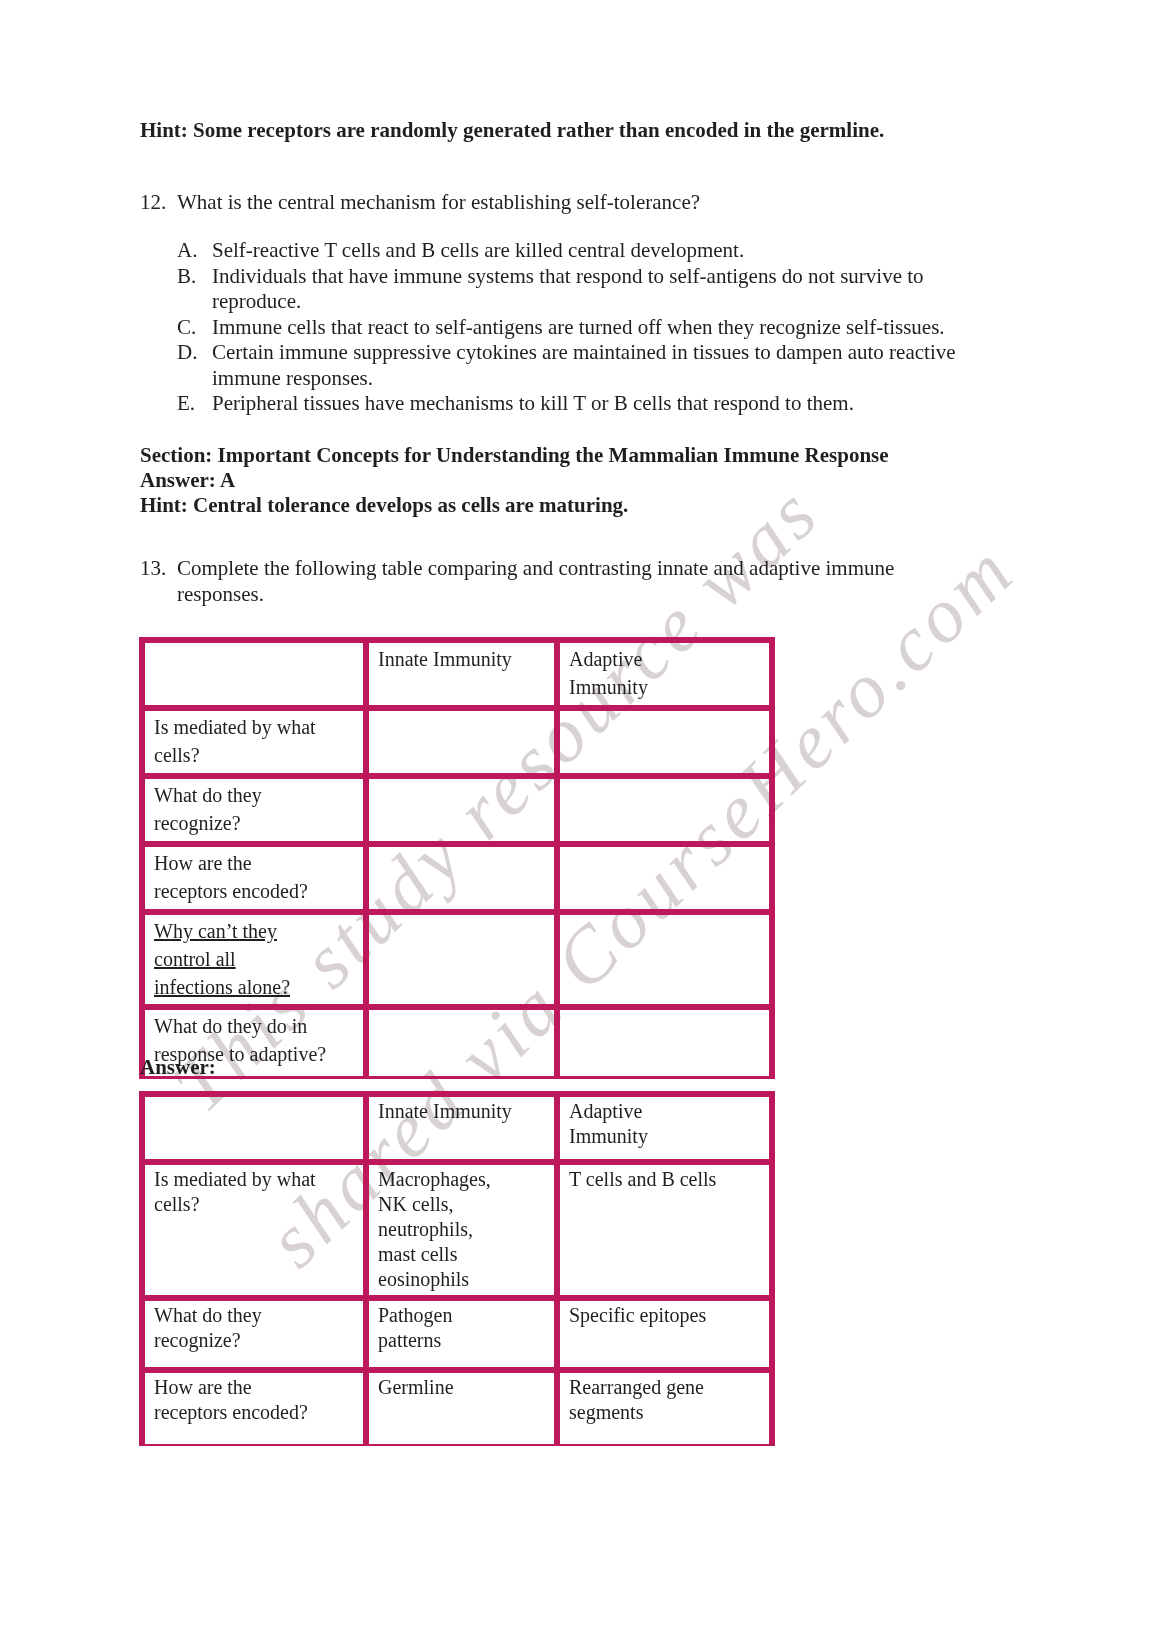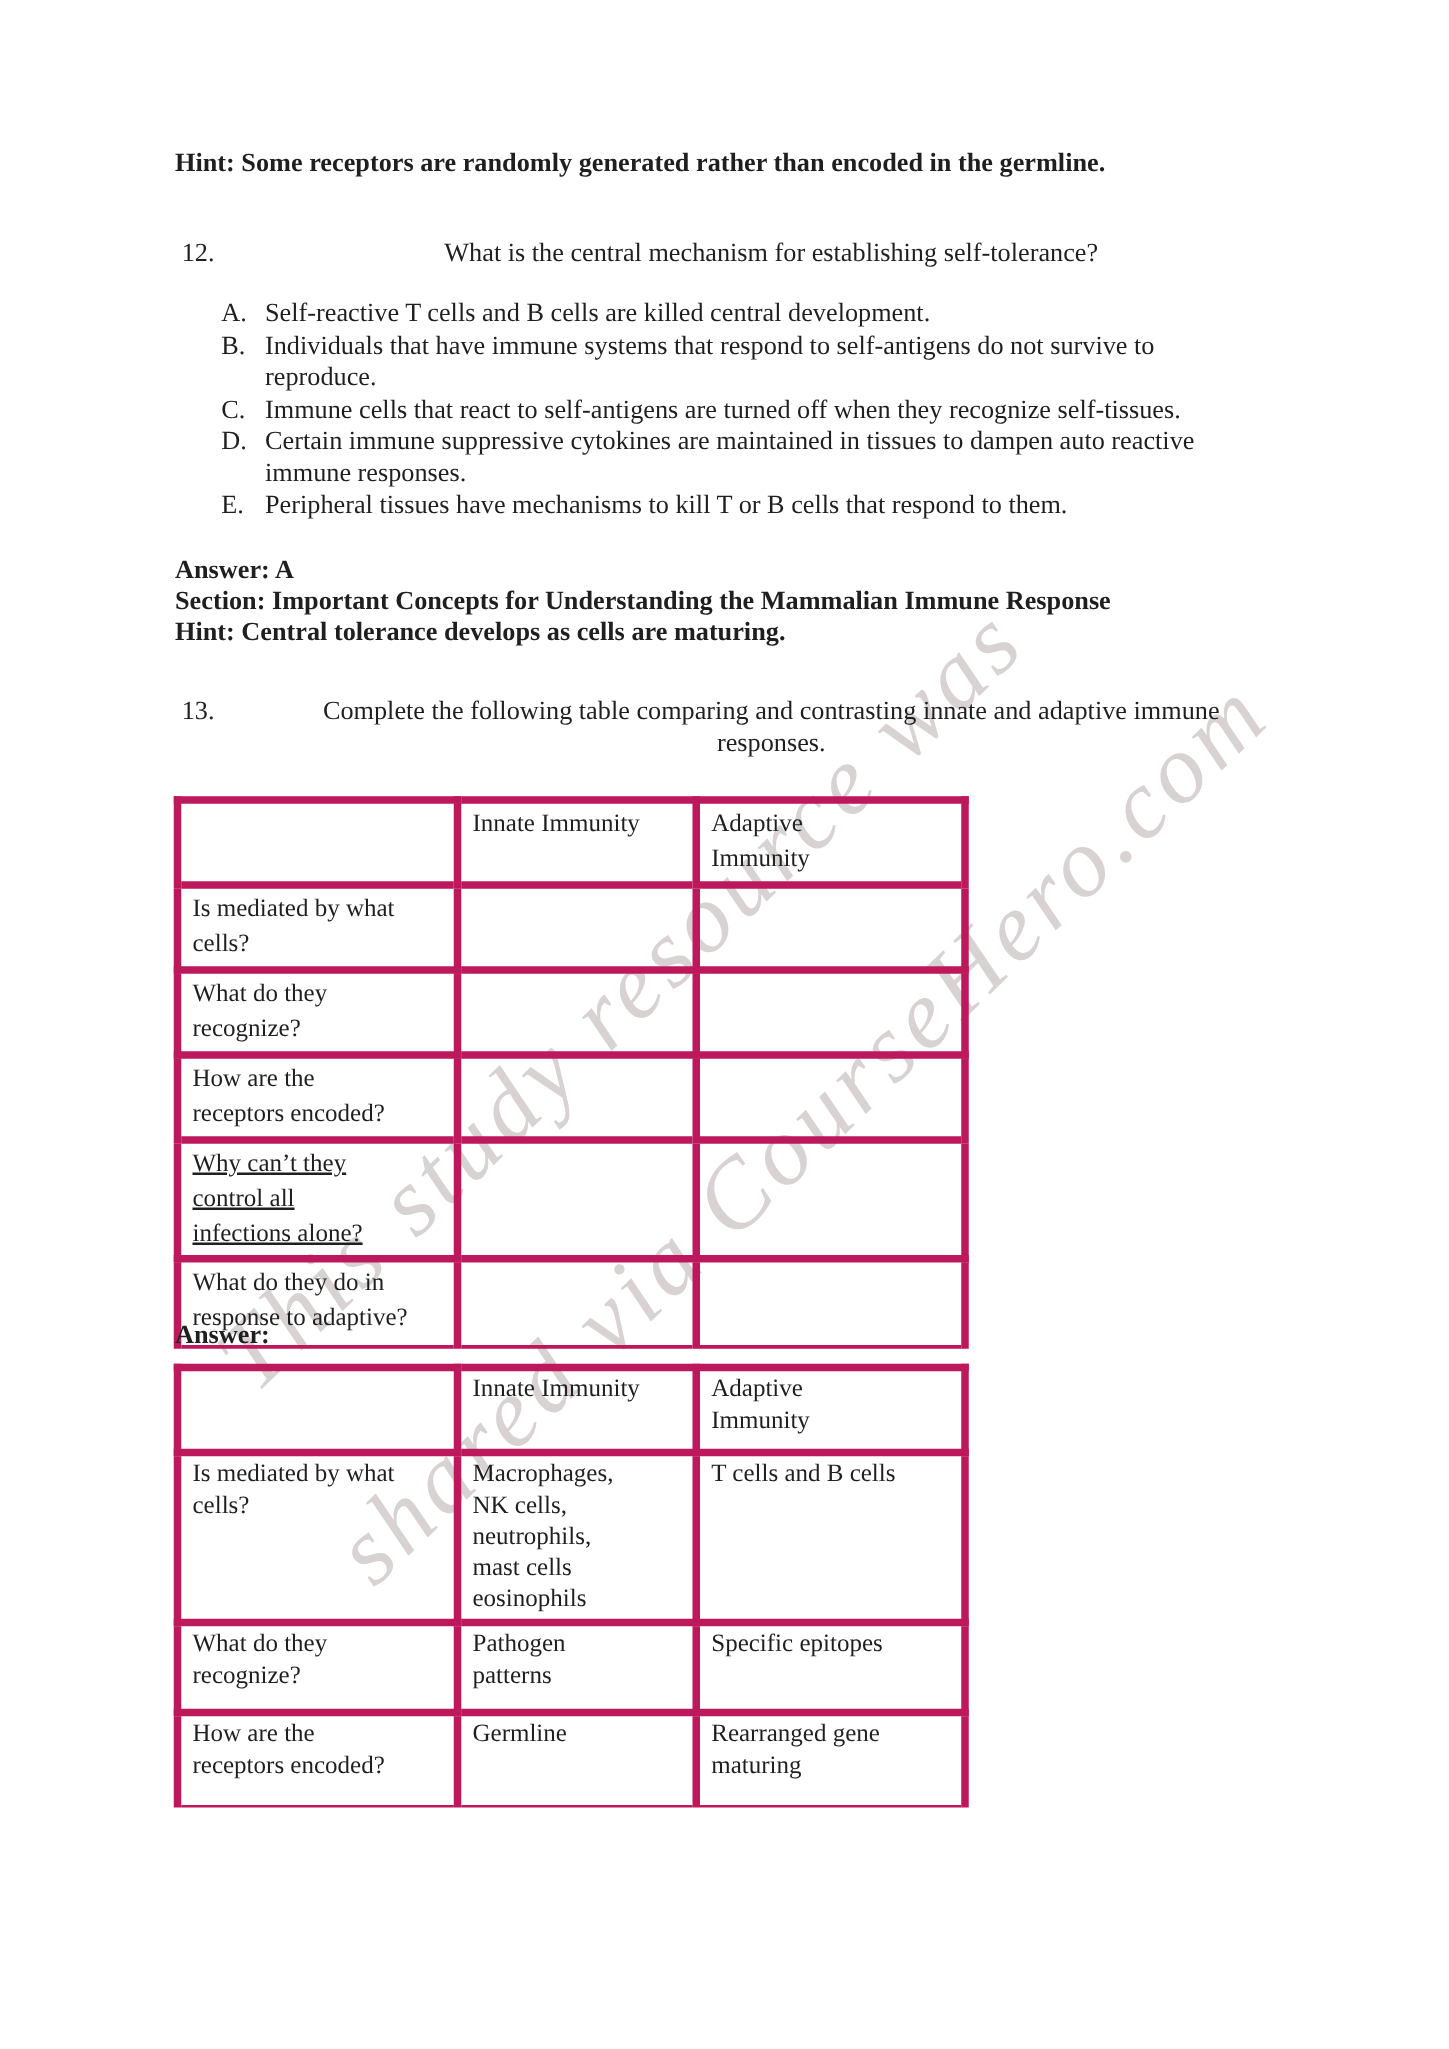--- a/index.html
+++ b/index.html
@@ -25,21 +25,21 @@
     transform-origin:0 0;
     user-select:none;
   }
   .wm-line1{left:155px;top:1065px;}
   .wm-line2{left:250px;top:1220px;}
   
   .abs{position:absolute;z-index:1;}
   .bold{font-weight:700;}
   .body-text{font-size:21px;line-height:25.5px;}
   .hint-top{left:140px;top:118px;width:920px;}
-  .q-row{display:flex;text-align:center;}
+  .q-row{display:flex;}
   .q-num{width:37px;flex:0 0 37px;}
   .q-text{white-space:pre-line;width:880px;}
   .q12{left:140px;top:190px;width:940px;}
   .options{left:177px;top:238px;width:900px;}
   .opt-row{display:flex;}
   .opt-letter{width:35px;flex:0 0 35px;}
   .opt-text{white-space:pre-line;width:860px;}
   .meta-block{left:140px;top:443px;width:940px;line-height:25.2px;}
   .q13{left:140px;top:556px;width:940px;}
   .answer2{left:140px;top:1055px;width:300px;}
@@ -109,22 +109,22 @@
       <span class="opt-text">Certain immune suppressive cytokines are maintained in tissues to dampen auto reactive
 immune responses.</span>
     </div>
     <div class="opt-row">
       <span class="opt-letter">E.</span>
       <span class="opt-text">Peripheral tissues have mechanisms to kill T or B cells that respond to them.</span>
     </div>
   </div>
 
   <div class="abs body-text bold meta-block">
+    <div>Section: Important Concepts for Understanding the Mammalian Immune Response</div>
     <div>Answer: A</div>
-    <div>Section: Important Concepts for Understanding the Mammalian Immune Response</div>
     <div>Hint: Central tolerance develops as cells are maturing.</div>
   </div>
 
   <div class="abs body-text q13">
     <div class="q-row">
       <span class="q-num">13.</span>
       <span class="q-text">Complete the following table comparing and contrasting innate and adaptive immune
 responses.</span>
     </div>
   </div>
@@ -196,18 +196,18 @@
 recognize?</td>
       <td>Pathogen
 patterns</td>
       <td>Specific epitopes</td>
     </tr>
     <tr class="last">
       <td class="h67">How are the
 receptors encoded?</td>
       <td>Germline</td>
       <td>Rearranged gene
-maturing</td>
+segments</td>
     </tr>
   </tbody>
     </table>
 
 </div>
 
 </body></html>

